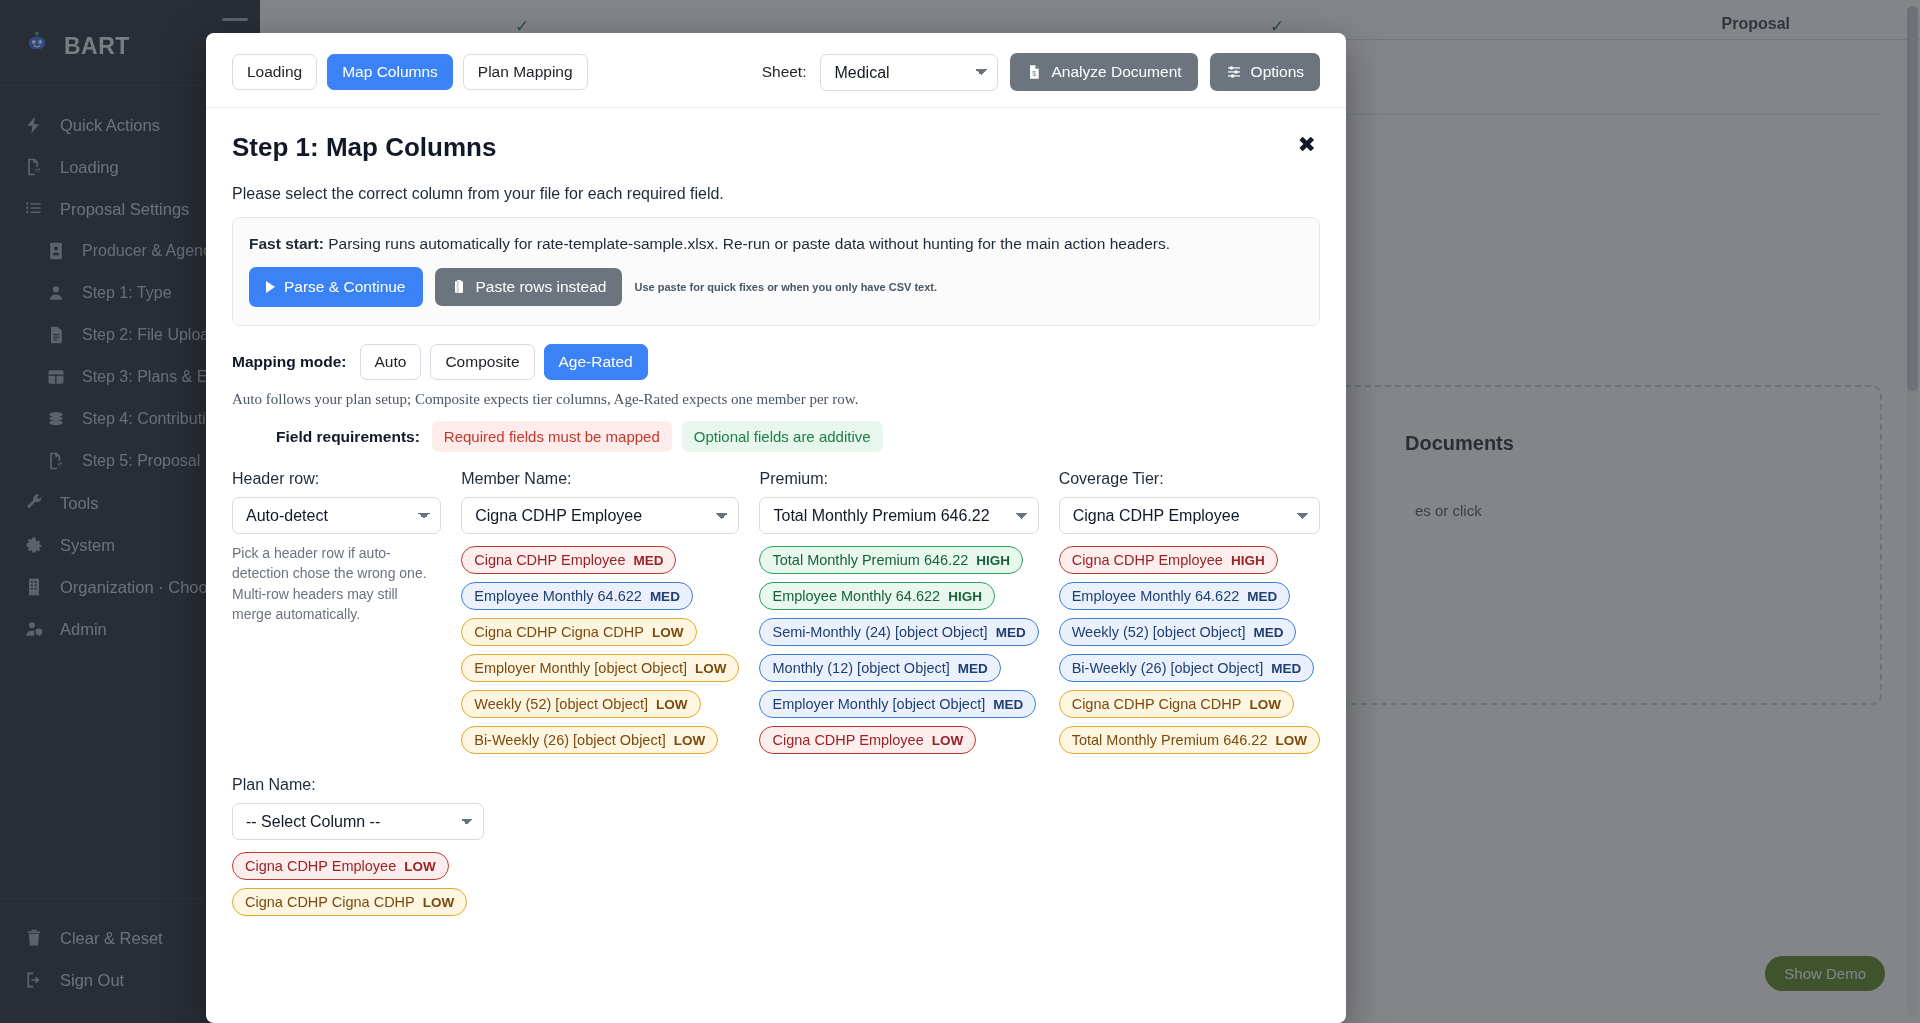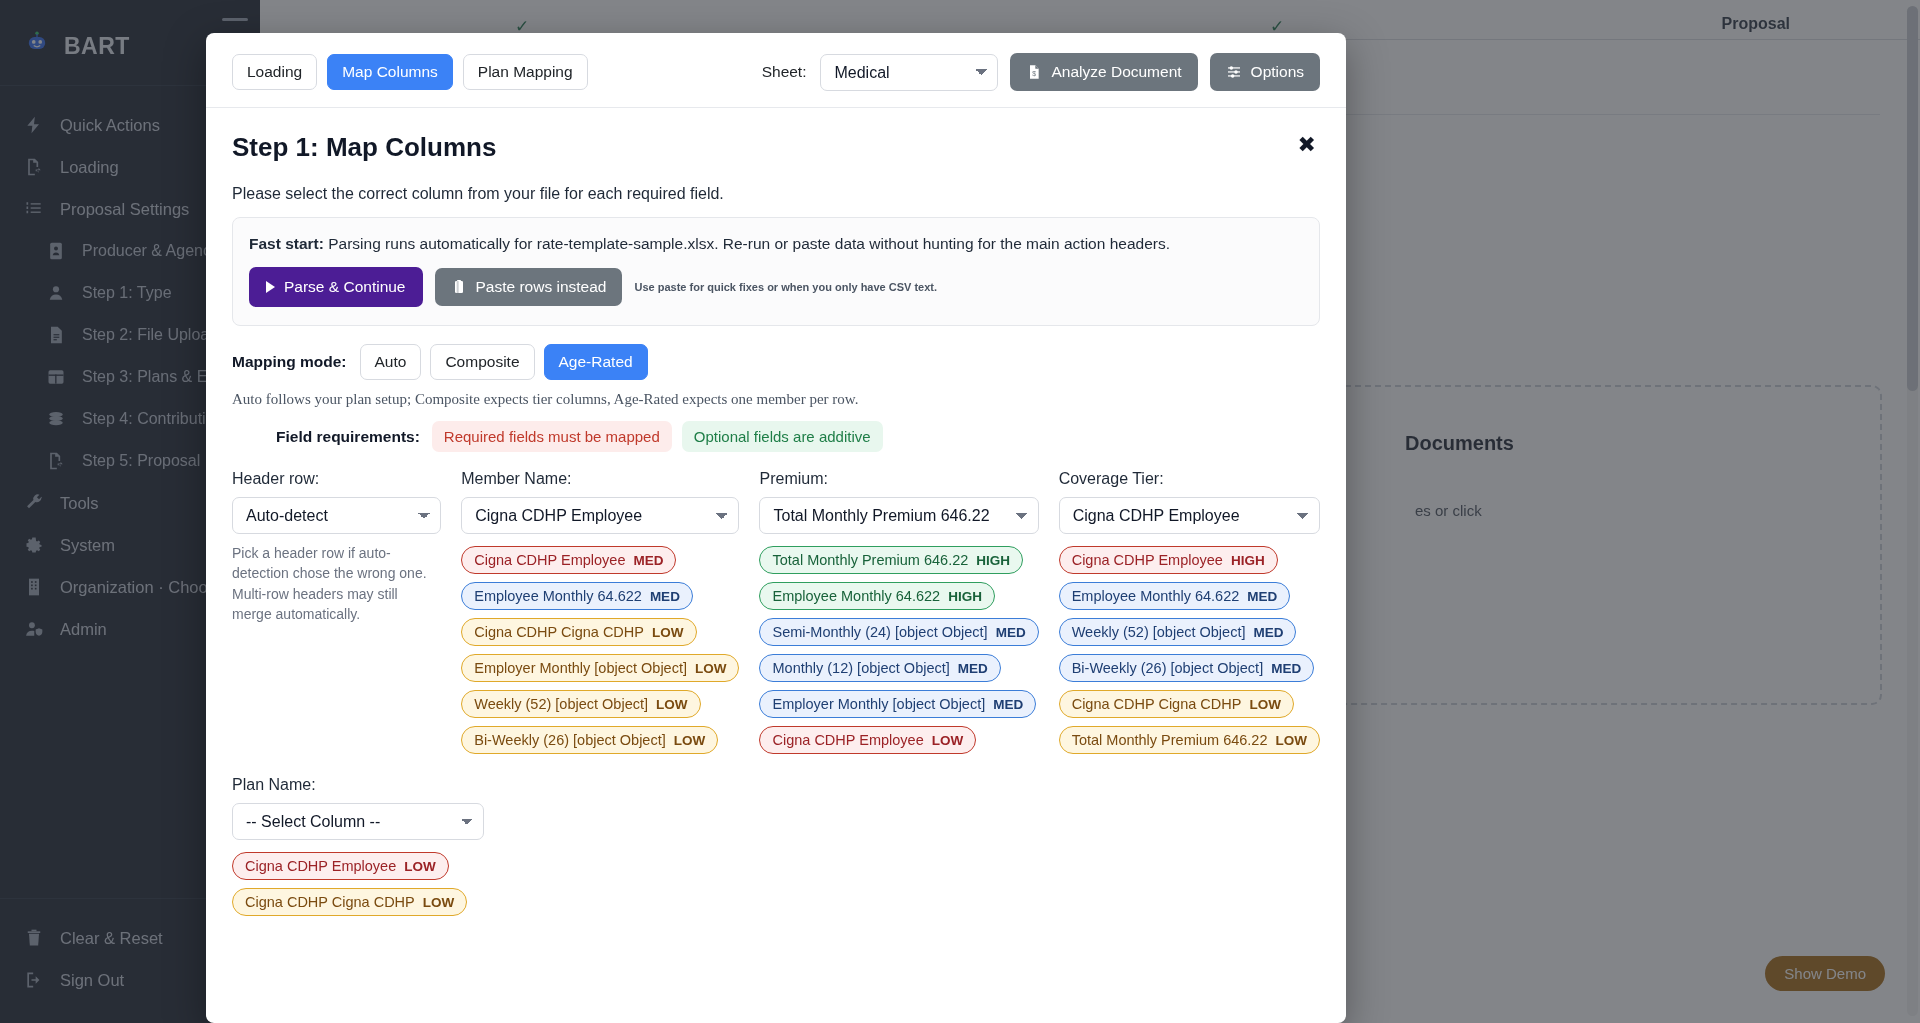--- a/index.html
+++ b/index.html
@@ -70,21 +70,21 @@
   .dropzone {
     position: absolute; left: 1035px; top: 385px; right: 38px; height: 320px;
     border: 2px dashed #c7ccd4; border-radius: 10px;
   }
   .dz-sub {
     position: absolute; left: 1155px; top: 502px;
     font-size: 15px; color: #3f4753;
   }
   .show-demo {
     position: absolute; right: 35px; bottom: 32px;
-    background: #a16207; color: #fff; border: none; border-radius: 999px;
+    background: #4d7c0f; color: #fff; border: none; border-radius: 999px;
     padding: 9px 19px; font-size: 15px; cursor: pointer;
     font-family: "Liberation Sans", sans-serif;
   }
   .scrollbar {
     position: absolute; right: 2px; top: 6px; width: 11px; height: 1010px;
     background: #f1f1f1; border-radius: 6px;
   }
   .scrollbar i {
     display: block; width: 11px; height: 385px; background: #c5c9cf;
     border-radius: 6px;
@@ -144,21 +144,21 @@
   .lead { margin-top: 22px; font-size: 16px; color: #1f2937; }
 
   .faststart {
     margin-top: 14px; border: 1px solid #e5e7eb; border-radius: 8px;
     background: #fbfbfc; padding: 17px 16px 18px 16px;
   }
   .fs-text { font-size: 15.5px; color: #1f2937; }
   .fs-text b { font-weight: bold; }
   .fs-row { margin-top: 14px; display: flex; align-items: center; gap: 12px; }
   .btn-blue {
-    background: #4c1d95; color: #fff; border: none; border-radius: 7px;
+    background: #3b82f6; color: #fff; border: none; border-radius: 7px;
     font-size: 15.5px; padding: 11px 17px; cursor: pointer;
     display: inline-flex; align-items: center; gap: 9px;
     font-family: "Liberation Sans", sans-serif;
   }
   .btn-blue .tri {
     width: 0; height: 0; border-left: 9px solid #fff;
     border-top: 6px solid transparent; border-bottom: 6px solid transparent;
   }
   .fs-hint { font-size: 11px; color: #4b5563; font-weight: bold; }
 

